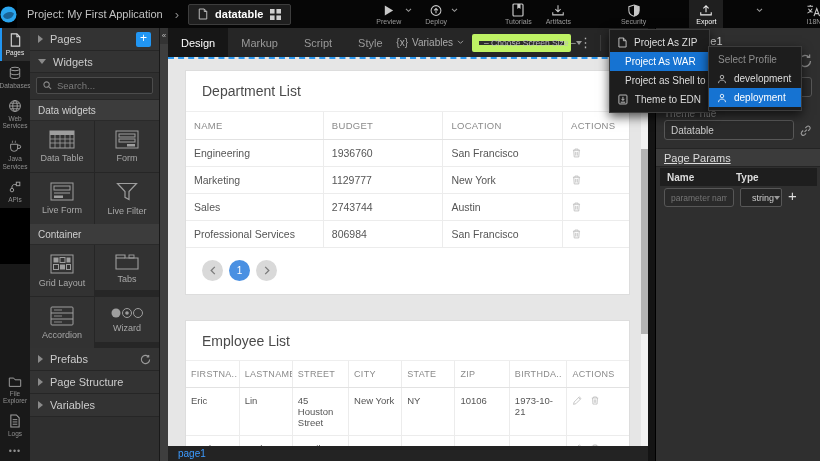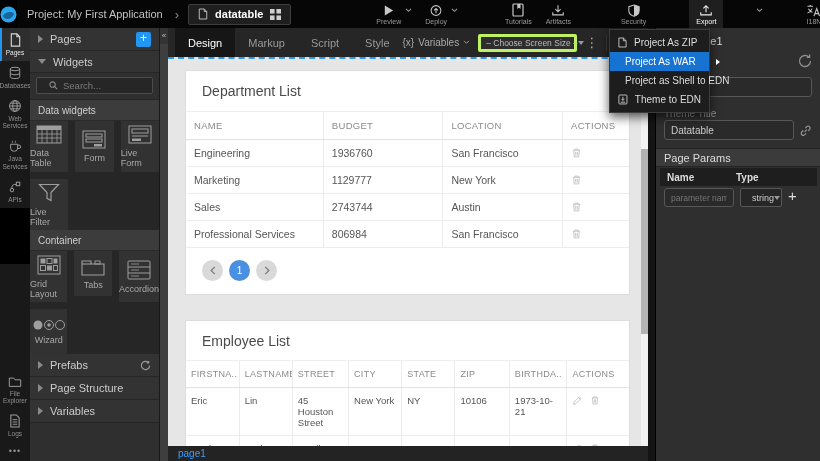--- a/index.html
+++ b/index.html
@@ -35,40 +35,40 @@
   .rail-more { color:#8f8f8f; font-size:9px; text-align:center; letter-spacing:1px; padding:4px 0 5px; }
 
   
   .left-panel { left:30px; top:28px; width:130px; height:433px; background:#2f2f2f; border-right:1px solid #191919; overflow:hidden; }
   .sec { height:23px; display:flex; align-items:center; gap:7px; padding:0 8px; background:#333; border-bottom:1px solid #262626; color:#ccc; font-size:11px; }
   .tri-r { width:0; height:0; border-top:4px solid transparent; border-bottom:4px solid transparent; border-left:5px solid #8a8a8a; }
   .tri-d { width:0; height:0; border-left:4px solid transparent; border-right:4px solid transparent; border-top:5px solid #8a8a8a; }
   .sec .grow { flex:1; }
   .add-btn { width:15px; height:15px; border-radius:2px; background:#2196f3; color:#fff; font-size:12px; line-height:13px; text-align:center; }
   .search-wrap { padding:4px 6px 5px; border-bottom:1px solid #262626; }
-  .search-box { height:17px; background:#262626; border:1px solid #4c4c4c; border-radius:2px; display:flex; align-items:center; gap:5px; padding:0 12px; }
+  .search-box { height:17px; background:#262626; border:1px solid #4c4c4c; border-radius:2px; display:flex; align-items:center; gap:5px; padding:0 6px; }
   .search-box .ph { color:#7b7b7b; font-size:9.5px; }
   .group-hdr { height:21px; background:#3c3c3c; color:#cfcfcf; font-size:10px; display:flex; align-items:center; padding:0 8px; border-bottom:1px solid #2a2a2a; }
-  .tilegrid { display:grid; grid-template-columns:1fr 1fr 1fr; gap:7px; background:#262626; }
+  .tilegrid { display:grid; grid-template-columns:1fr 1fr; gap:1px; background:#262626; }
   .tile { background:#323232; height:51px; display:flex; flex-direction:column; align-items:center; justify-content:center; gap:4px; }
   .tile.short { height:45px; }
   .tile .lbl { font-size:9px; color:#a8a8a8; }
 
   
   .gutter { left:160px; top:28px; width:8px; height:433px; background:#3e3e3e; }
   .collapse-btn { width:8px; height:16px; color:#bdbdbd; font-size:8px; text-align:center; line-height:15px; background:#333; }
 
   
   .center { left:168px; top:28px; width:487px; height:433px; }
   .ct { height:29px; background:#262626; display:flex; align-items:center; }
   .ct-tab { padding:0 13px; height:29px; display:flex; align-items:center; font-size:11px; color:#999; }
-  .ct-tab.active { background:#161616; color:#fff;margin-left:7px; }
+  .ct-tab.active { background:#161616; color:#fff; }
   .ct-right { margin-left:auto; display:flex; align-items:center; gap:8px; padding-right:6px; }
   .vars-btn { display:flex; align-items:center; gap:4px; color:#aaa; font-size:10px; white-space:nowrap; }
-  .sel { display:flex; align-items:center; justify-content:space-between; background:#2e2e2e; border:3px solid #bef264; border-radius:2px; height:18px; width:99px; padding:0 5px; font-size:8.5px; color:#bbb; white-space:nowrap; }
+  .sel { display:flex; align-items:center; justify-content:space-between; background:#2e2e2e; border:7px solid #bef264; border-radius:2px; height:18px; width:99px; padding:0 5px; font-size:8.5px; color:#bbb; white-space:nowrap; }
   .sel-arrow { width:0; height:0; border-left:3.5px solid transparent; border-right:3.5px solid transparent; border-top:4px solid #999; }
   .kebab { color:#b5b5b5; font-size:13px; line-height:1; }
   .ct-div { width:1px; height:16px; background:#3c3c3c; }
 
   .canvas { position:absolute; left:0; top:29px; width:480px; height:389px; background:#e6e6e6; border-top:2px dashed #2b97ee; overflow:hidden; }
   .black-strip { left:648px; top:28px; width:7px; height:433px; background:#141414; }
   .cv-scroll { position:absolute; right:0; top:0; width:7px; height:389px; background:#f2f2f2; }
   .cv-thumb { position:absolute; right:0; top:90px; width:7px; height:185px; background:#b3b3b3; }
 
   .card { position:absolute; left:17px; width:445px; background:#fff; border:1px solid #ddd; }
@@ -596,21 +596,21 @@
     <span class="rp-title">page1</span>
     <svg class="rp-refresh" width="16" height="16" viewBox="0 0 16 16">
         <path d="M13.5 8A5.5 5.5 0 1112 4.2M12.6 1.6v2.8H9.8" fill="none" stroke="#8d8d8d" stroke-width="1.3"></path>
       </svg>
     <input class="rp-input" style="left: 8px; top: 49px; width: 148px;">
     <span class="rp-label" style="left:8px; top:80px;">Theme Title</span>
     <input class="rp-input" style="left: 8px; top: 92px; width: 130px;" value="Datatable">
     <svg class="abs" style="left:143px; top:96px;" width="13" height="13" viewBox="0 0 14 14">
         <path d="M6 8.5L8.5 6M4.5 7l-1.6 1.6a2.2 2.2 0 003.1 3.1L7.6 10M9.9 7.5l1.6-1.6a2.2 2.2 0 00-3.1-3.1L6.8 4.4" fill="none" stroke="#9a9a9a" stroke-width="1.2"></path>
       </svg>
-    <div class="rp-band" style="top:120px;">Page Params</div>
+    <div class="rp-band" style="top:120px;text-decoration:underline;">Page Params</div>
     <div class="rp-thead" style="top:140px;">
       <span style="padding-left:7px; width:76px;">Name</span>
       <span>Type</span>
     </div>
     <input class="rp-input" style="left: 8px; top: 160px; width: 70px; height: 19px; font-size: 8.5px;" placeholder="parameter name">
     <div class="rp-sel" style="left:84px; top:160px;padding-left:11px;">
       <span>string</span>
       <span class="sel-arrow"></span>
     </div>
     <span class="rp-plus" style="left:132px; top:159px;">+</span>
@@ -643,14 +643,31 @@
     <div class="menu-item">
       <svg width="10" height="11" viewBox="0 0 11 12">
           <rect x="1" y="1" width="9" height="10" rx="1" fill="none" stroke="#c9c9c9" stroke-width="1"></rect>
           <path d="M5.5 3v4M3.8 5.3L5.5 7l1.7-1.7" fill="none" stroke="#c9c9c9" stroke-width="1"></path>
           <path d="M3 9h5" stroke="#c9c9c9" stroke-width="1"></path>
         </svg>
       <span>Theme to EDN</span>
     </div>
   </div>
 
+  <div class="menu" style="left:708px; top:46px; width:94px;">
+    <div class="menu-hdr">Select Profile</div>
+    <div class="menu-item">
+      <svg width="10" height="10" viewBox="0 0 12 12">
+          <circle cx="6" cy="3.6" r="2.1" fill="none" stroke="#c9c9c9" stroke-width="1"></circle>
+          <path d="M1.8 11c0-2.4 1.8-3.7 4.2-3.7S10.2 8.6 10.2 11" fill="none" stroke="#c9c9c9" stroke-width="1"></path>
+        </svg>
+      <span>development</span>
+    </div>
+    <div class="menu-item hl">
+      <svg width="10" height="10" viewBox="0 0 12 12">
+          <circle cx="6" cy="3.6" r="2.1" fill="none" stroke="#fff" stroke-width="1"></circle>
+          <path d="M1.8 11c0-2.4 1.8-3.7 4.2-3.7S10.2 8.6 10.2 11" fill="none" stroke="#fff" stroke-width="1"></path>
+        </svg>
+      <span>deployment</span>
+    </div>
+  </div>
 
 </div>
 
 </body></html>

